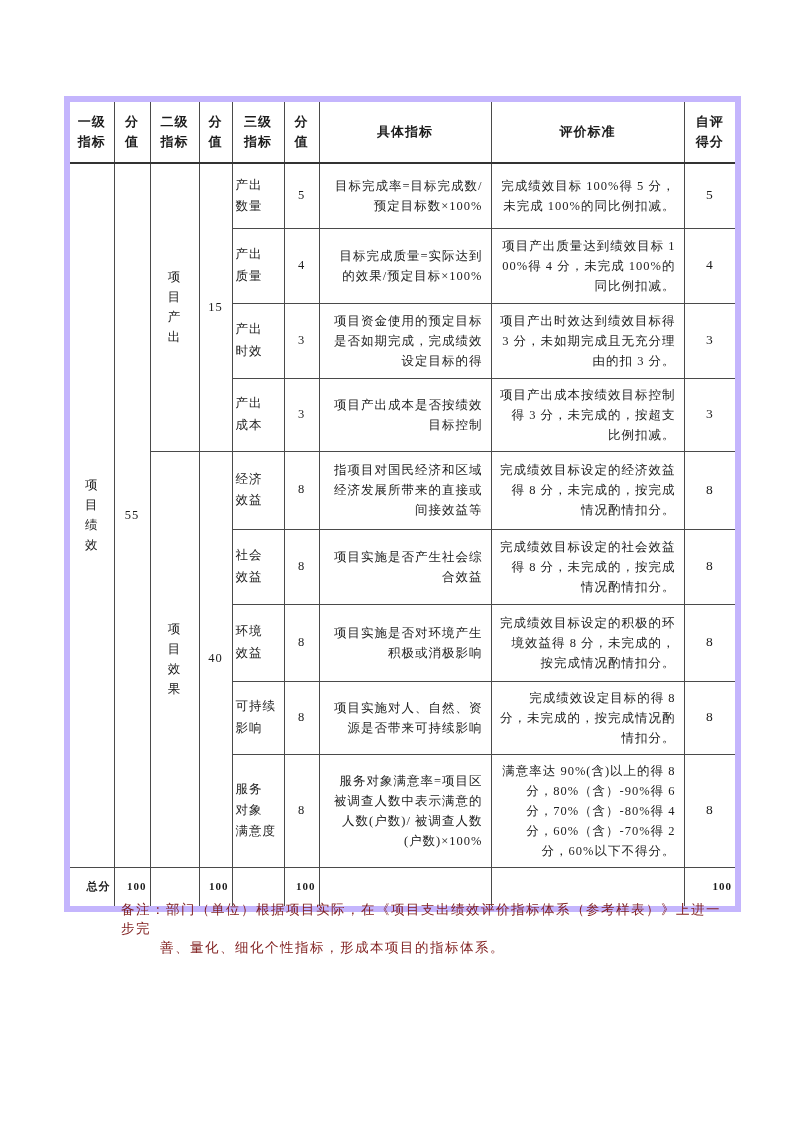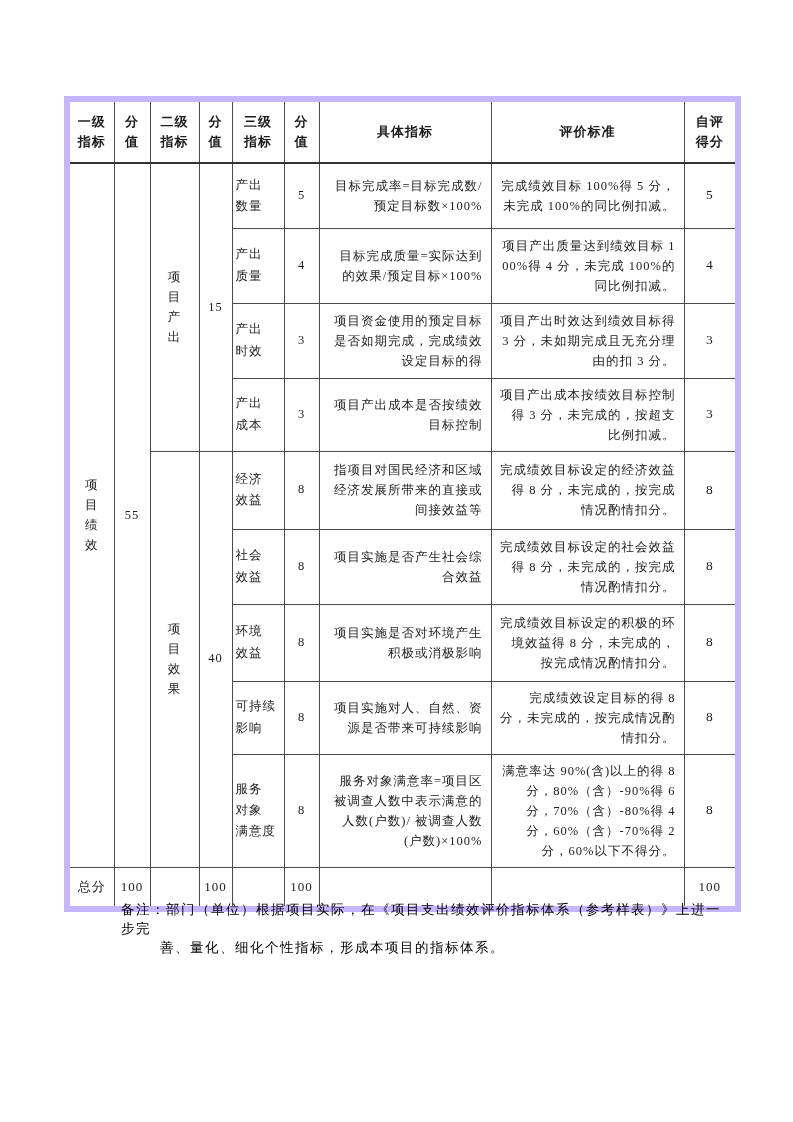--- a/index.html
+++ b/index.html
@@ -54,23 +54,23 @@
   .indicator-table td.text {
     text-align: right;
     padding: 6px 8px;
     line-height: 1.6;
   }
   .indicator-table td.selfscore {
     text-align: center;
     font-size: 13.5px;
   }
   .indicator-table tr.total-row td {
-    font-weight: normal;
-    font-size: 13px;
-    text-align: center;
+    font-weight: bold;
+    font-size: 11px;
+    text-align: right;
   }
   tr.hrow   { height: 64px; }
   tr.r1     { height: 65px; }
   tr.r2     { height: 75px; }
   tr.r3     { height: 75px; }
   tr.r4     { height: 73px; }
   tr.r5     { height: 78px; }
   tr.r6     { height: 75px; }
   tr.r7     { height: 77px; margin-top: 12px; }
   tr.r8     { height: 72px; }
@@ -78,21 +78,21 @@
   tr.total-row { height: 42px; }
 
   .note {
     position: absolute;
     left: 121px;
     top: 900px;
     width: 600px;
     font-size: 13.5px;
     line-height: 19px;
     letter-spacing: 1.5px;
-    color: #000000;
+    color: #7f1d1d;
   }
   .note .note-line3 { padding-left: 39px; }
 </style>
 </head>
 <body>
 
 <div class="page">
 
   <table class="indicator-table">
     <colgroup>

